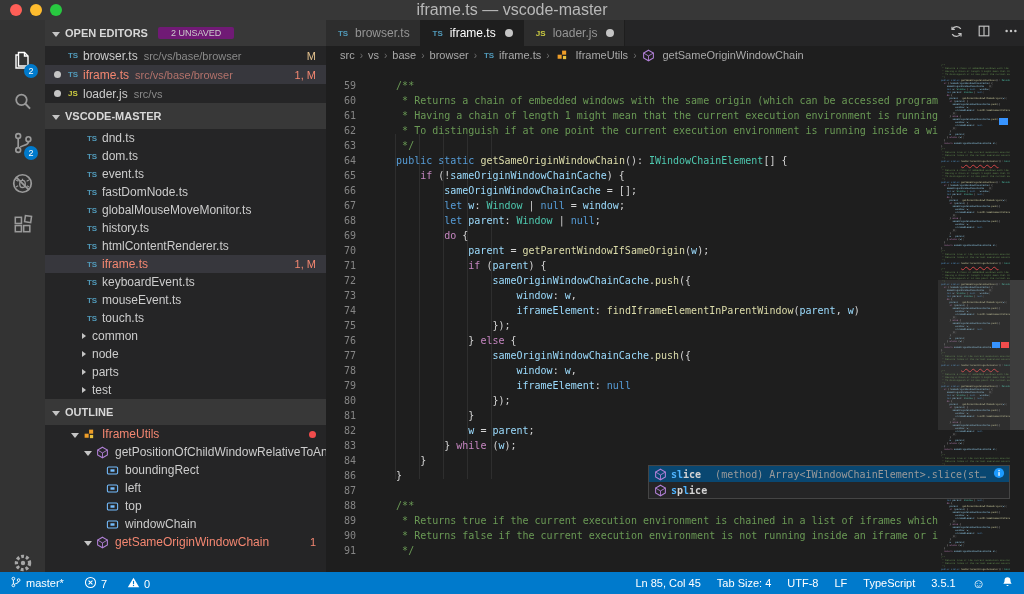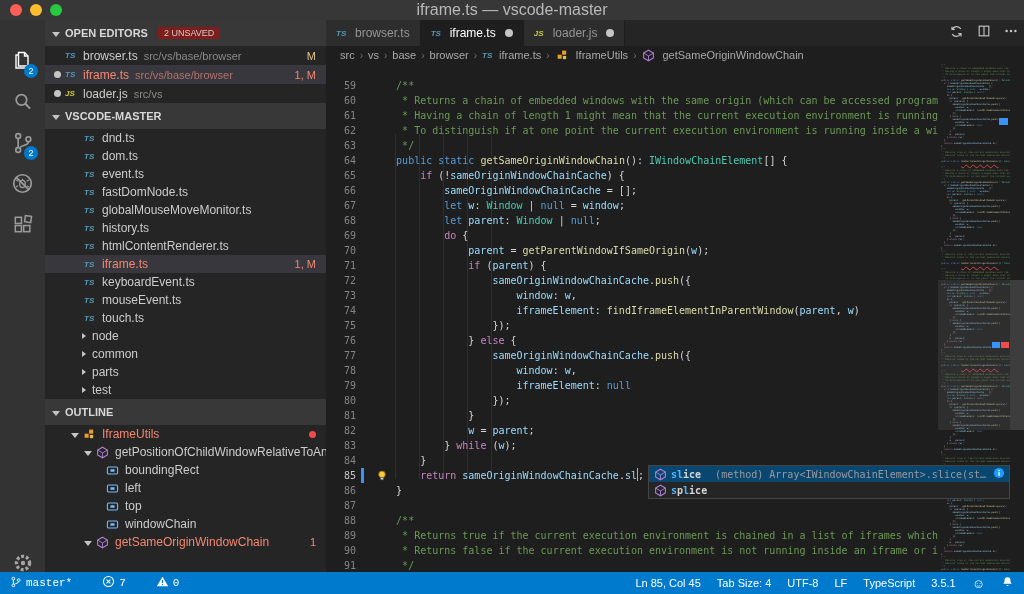--- a/index.html
+++ b/index.html
@@ -25,21 +25,21 @@
   .sidebar { width:281px; background:#252526; flex:none; position:relative; overflow:hidden; color:#cccccc; }
   .sb-title { height:30px; display:flex; align-items:center; padding-left:20px; font-size:11px; color:#bbbbbb; letter-spacing:.4px; }
   .sect-header { height:26px; background:#383838; display:flex; align-items:center; font-size:11px; font-weight:bold; color:#d8d8d8; padding-left:4px; gap:2px; cursor:pointer; }
   .twisty { width:0; height:0; border-left:4px solid #c5c5c5; border-top:3px solid transparent; border-bottom:3px solid transparent; margin:0 4px; flex:none; }
   .twisty.open { border-left:4px solid transparent; border-right:4px solid transparent; border-top:5px solid #c5c5c5; border-bottom:none; margin:2px 3px 0 3px; }
   .row { display:flex; align-items:center; font-size:12px; color:#cccccc; cursor:pointer; white-space:nowrap; overflow:hidden; }
   .row.oe { height:19px; } .row.tr { height:18px; }
   .row.selected { background:#37373d; }
   .dirtydot { width:7px; height:7px; border-radius:50%; background:#c5c5c5; margin:0 4px 0 9px; flex:none; }
   .dirtyspacer { width:20px; flex:none; }
-  .ficon { font-size:8px; font-weight:bold; width:16px; flex:none; text-align:left;font-style:italic; }
+  .ficon { font-size:8px; font-weight:bold; width:16px; flex:none; text-align:center; }
   .ficon.ts { color:#519aba; } .ficon.js { color:#cbcb41; }
   .fname { margin-left:2px; } .fpath { margin-left:6px; color:#8a8a8a; font-size:11px; }
   .fdec { margin-left:auto; padding-right:10px; font-size:11px; }
   .c-mod { color:#e2c08d; } .c-err { color:#f48771; }
   .name-err { color:#f48771; } .name-err + .fpath { color:#b3726b; }
   .sym-icon { width:15px; height:14px; flex:none; display:flex; align-items:center; justify-content:center; margin-right:3px; }
   .out-dot { margin-left:auto; margin-right:10px; width:7px; height:7px; border-radius:50%; background:#f14c4c; flex:none; }
 
   
   .editor { flex:1; position:relative; background:#1e1e1e; overflow:hidden; }
@@ -84,21 +84,21 @@
   .sg-row.sel { background:#094771; }
   .sg-label { font-weight:bold; }
   .sg-hl { color:#4fb4ff; }
   .sg-detail { margin-left:14px; color:#9a9a9a; overflow:hidden; text-overflow:ellipsis; flex:1; }
   .sg-info { flex:none; margin-left:4px; }
 
   
   .statusbar { position:absolute; left:0; bottom:0; width:1024px; height:22px; background:#007acc; color:#ffffff;
     display:flex; align-items:center; font-size:11px; padding:0 10px; }
   .st-item { display:flex; align-items:center; gap:4px; cursor:pointer; }
-  .st-left { display:flex; align-items:center; gap:30px;font-family:Liberation Mono, monospace; }
+  .st-left { display:flex; align-items:flex-end; gap:20px; }
   .st-right { margin-left:auto; display:flex; align-items:center; gap:16px; }
 </style>
 </head>
 <body>
 
 <div class="titlebar">
   <div class="lights">
     <div class="light l-close"></div>
     <div class="light l-min"></div>
     <div class="light l-zoom"></div>
@@ -164,21 +164,21 @@
             <circle cx="10" cy="10" r="2" fill="#a6a6a6"></circle>
           </svg>
         </span>
       </div>
     </div>
 
   <div class="sidebar">
     <div class="sect-header">
       <span class="twisty open"></span>
       <span>OPEN EDITORS</span>
-      <span style="background:#7f1d1d;color:#cccccc;font-weight:normal;font-size:9px;padding:1px 6px;margin-left:8px;border-radius:2px;">2 UNSAVED</span>
+      <span style="background:#701a75;color:#cccccc;font-weight:normal;font-size:9px;padding:1px 13px;margin-left:8px;border-radius:2px;">2 UNSAVED</span>
     </div>
     <div id="openEditors">
         <div class="row oe">
           <span class="dirtyspacer"></span>
           <span class="ficon ts">TS</span>
           <span class="fname">browser.ts</span>
           <span class="fpath">src/vs/base/browser</span>
           <span class="fdec c-mod">M</span>
         </div>
         <div class="row oe selected">
@@ -240,25 +240,25 @@
         <div class="row tr" style="padding-left:39px">
           <span class="ficon ts">TS</span>
           <span class="fname">mouseEvent.ts</span>
         </div>
         <div class="row tr" style="padding-left:39px">
           <span class="ficon ts">TS</span>
           <span class="fname">touch.ts</span>
         </div>
         <div class="row tr" style="padding-left:33px">
           <span class="twisty"></span>
-          <span class="fname">node</span>
+          <span class="fname">common</span>
         </div>
         <div class="row tr" style="padding-left:33px">
           <span class="twisty"></span>
-          <span class="fname">common</span>
+          <span class="fname">node</span>
         </div>
         <div class="row tr" style="padding-left:33px">
           <span class="twisty"></span>
           <span class="fname">parts</span>
         </div>
         <div class="row tr" style="padding-left:33px">
           <span class="twisty"></span>
           <span class="fname">test</span>
         </div>
       </div>
@@ -448,24 +448,20 @@
           <div class="line"><span class="ln">75</span><span class="ltext"><span class="tk-p">					});</span></span></div>
           <div class="line"><span class="ln">76</span><span class="ltext"><span class="tk-p">				} </span><span class="tk-c">else</span><span class="tk-p"> {</span></span></div>
           <div class="line"><span class="ln">77</span><span class="ltext"><span class="tk-p">					</span><span class="tk-v">sameOriginWindowChainCache</span><span class="tk-p">.</span><span class="tk-f">push</span><span class="tk-p">({</span></span></div>
           <div class="line"><span class="ln">78</span><span class="ltext"><span class="tk-p">						</span><span class="tk-v">window</span><span class="tk-p">: </span><span class="tk-v">w</span><span class="tk-p">,</span></span></div>
           <div class="line"><span class="ln">79</span><span class="ltext"><span class="tk-p">						</span><span class="tk-v">iframeElement</span><span class="tk-p">: </span><span class="tk-k">null</span></span></div>
           <div class="line"><span class="ln">80</span><span class="ltext"><span class="tk-p">					});</span></span></div>
           <div class="line"><span class="ln">81</span><span class="ltext"><span class="tk-p">				}</span></span></div>
           <div class="line"><span class="ln">82</span><span class="ltext"><span class="tk-p">				</span><span class="tk-v">w</span><span class="tk-p"> = </span><span class="tk-v">parent</span><span class="tk-p">;</span></span></div>
           <div class="line"><span class="ln">83</span><span class="ltext"><span class="tk-p">			} </span><span class="tk-c">while</span><span class="tk-p"> (</span><span class="tk-v">w</span><span class="tk-p">);</span></span></div>
           <div class="line"><span class="ln">84</span><span class="ltext"><span class="tk-p">		}</span></span></div>
-          <div class="line active"><span class="ln">85</span><span class="curline-bar"></span><span class="bulb"><svg width="12" height="13" viewBox="0 0 16 16">
-                <circle cx="8" cy="6.5" r="4.4" fill="#ffc83d" stroke="#7a6a00" stroke-width="1"></circle>
-                <rect x="6.2" y="10.8" width="3.6" height="3" rx="0.8" fill="#ddd" stroke="#555" stroke-width="0.8"></rect>
-              </svg></span><span class="ltext"><span class="tk-p">		</span><span class="tk-c">return</span><span class="tk-p"> </span><span class="tk-v">sameOriginWindowChainCache</span><span class="tk-p">.</span><span class="tk-v">sl</span><span class="cursor"></span><span class="tk-p">;</span></span></div>
           <div class="line"><span class="ln">86</span><span class="ltext"><span class="tk-p">	}</span></span></div>
           <div class="line"><span class="ln">87</span><span class="ltext"></span></div>
           <div class="line"><span class="ln">88</span><span class="ltext"><span class="tk-cm">	/**</span></span></div>
           <div class="line"><span class="ln">89</span><span class="ltext"><span class="tk-cm">	 * Returns true if the current execution environment is chained in a list of iframes which all have the same origin.</span></span></div>
           <div class="line"><span class="ln">90</span><span class="ltext"><span class="tk-cm">	 * Returns false if the current execution environment is not running inside an iframe or if the current execution environment</span></span></div>
           <div class="line"><span class="ln">91</span><span class="ltext"><span class="tk-cm">	 */</span></span></div>
         </div>
       <div class="minimap" id="minimap"><div><span class="tk-cm">	/**</span></div><div><span class="tk-cm">	 * Returns a chain of embedded windows with the same origin (which can be accessed programmatically)</span></div><div><span class="tk-cm">	 * Having a chain of length 1 might mean that the current execution environment is running outside of an iframe or inside an iframe</span></div><div><span class="tk-cm">	 * To distinguish if at one point the current execution environment is running inside a window with a different origin, see</span></div><div><span class="tk-cm">	 */</span></div><div><span class="tk-p">	</span><span class="tk-k">public</span><span class="tk-p"> </span><span class="tk-k">static</span><span class="tk-p"> </span><span class="tk-f">getSameOriginWindowChain</span><span class="tk-p">(): </span><span class="tk-t">IWindowChainElement</span></div><div><span class="tk-p">		</span><span class="tk-c">if</span><span class="tk-p"> (!</span><span class="tk-v">sameOriginWindowChainCache</span><span class="tk-p">) {</span></div><div><span class="tk-p">			</span><span class="tk-v">sameOriginWindowChainCache</span><span class="tk-p"> = [];</span></div><div><span class="tk-p">			</span><span class="tk-k">let</span><span class="tk-p"> </span><span class="tk-v">w</span><span class="tk-p">: </span><span class="tk-t">Window</span><span class="tk-p"> | </span><span class="tk-k">null</span><span class="tk-p"> = </span><span class="tk-v">window</span><span class="tk-p">;</span></div><div><span class="tk-p">			</span><span class="tk-k">let</span><span class="tk-p"> </span><span class="tk-v">parent</span><span class="tk-p">: </span><span class="tk-t">Window</span><span class="tk-p"> | </span><span class="tk-k">null</span><span class="tk-p">;</span></div><div><span class="tk-p">			</span><span class="tk-c">do</span><span class="tk-p"> {</span></div><div><span class="tk-p">				</span><span class="tk-v">parent</span><span class="tk-p"> = </span><span class="tk-f">getParentWindowIfSameOrigin</span><span class="tk-p">(</span><span class="tk-v">w</span><span class="tk-p">);</span></div><div><span class="tk-p">				</span><span class="tk-c">if</span><span class="tk-p"> (</span><span class="tk-v">parent</span><span class="tk-p">) {</span></div><div><span class="tk-p">					</span><span class="tk-v">sameOriginWindowChainCache</span><span class="tk-p">.</span><span class="tk-f">push</span><span class="tk-p">({</span></div><div><span class="tk-p">						</span><span class="tk-v">window</span><span class="tk-p">: </span><span class="tk-v">w</span><span class="tk-p">,</span></div><div><span class="tk-p">						</span><span class="tk-v">iframeElement</span><span class="tk-p">: </span><span class="tk-f">findIframeElementInParentWindow</span></div><div><span class="tk-p">					});</span></div><div><span class="tk-p">				} </span><span class="tk-c">else</span><span class="tk-p"> {</span></div><div><span class="tk-p">					</span><span class="tk-v">sameOriginWindowChainCache</span><span class="tk-p">.</span><span class="tk-f">push</span><span class="tk-p">({</span></div><div><span class="tk-p">						</span><span class="tk-v">window</span><span class="tk-p">: </span><span class="tk-v">w</span><span class="tk-p">,</span></div><div><span class="tk-p">						</span><span class="tk-v">iframeElement</span><span class="tk-p">: </span><span class="tk-k">null</span></div><div><span class="tk-p">					});</span></div><div><span class="tk-p">				}</span></div><div><span class="tk-p">				</span><span class="tk-v">w</span><span class="tk-p"> = </span><span class="tk-v">parent</span><span class="tk-p">;</span></div><div><span class="tk-p">			} </span><span class="tk-c">while</span><span class="tk-p"> (</span><span class="tk-v">w</span><span class="tk-p">);</span></div><div><span class="tk-p">		}</span></div><div><span class="tk-p">		</span><span class="tk-c">return</span><span class="tk-p"> </span><span class="tk-v">sameOriginWindowChainCache</span><span class="tk-p">.</span><span class="tk-v">sl</span><span class="tk-p">;</span></div><div><span class="tk-p">	}</span></div><div></div><div><span class="tk-cm">	/**</span></div><div><span class="tk-cm">	 * Returns true if the current execution environment is chained in a list of iframes which all have the same origin.</span></div><div><span class="tk-cm">	 * Returns false if the current execution environment is not running inside an iframe or if the current execution environment</span></div><div><span class="tk-cm">	 */</span></div><div><span class="tk-p">	</span><span class="tk-k">public</span><span class="tk-p"> </span><span class="tk-k">static</span><span class="tk-p"> </span><span class="tk-fe">hasDifferentOriginAncestor</span><span class="tk-p">(): </span><span class="tk-t">boolean</span></div><div>&nbsp;</div><div><span class="tk-cm">	/**</span></div><div><span class="tk-cm">	 * Returns a chain of embedded windows with the same origin (which can be accessed programmatically)</span></div><div><span class="tk-cm">	 * Having a chain of length 1 might mean that the current execution environment is running outside of an iframe or inside an iframe</span></div><div><span class="tk-cm">	 * To distinguish if at one point the current execution environment is running inside a window with a different origin, see</span></div><div><span class="tk-cm">	 */</span></div><div><span class="tk-p">	</span><span class="tk-k">public</span><span class="tk-p"> </span><span class="tk-k">static</span><span class="tk-p"> </span><span class="tk-f">getSameOriginWindowChain</span><span class="tk-p">(): </span><span class="tk-t">IWindowChainElement</span></div><div><span class="tk-p">		</span><span class="tk-c">if</span><span class="tk-p"> (!</span><span class="tk-v">sameOriginWindowChainCache</span><span class="tk-p">) {</span></div><div><span class="tk-p">			</span><span class="tk-v">sameOriginWindowChainCache</span><span class="tk-p"> = [];</span></div><div><span class="tk-p">			</span><span class="tk-k">let</span><span class="tk-p"> </span><span class="tk-v">w</span><span class="tk-p">: </span><span class="tk-t">Window</span><span class="tk-p"> | </span><span class="tk-k">null</span><span class="tk-p"> = </span><span class="tk-v">window</span><span class="tk-p">;</span></div><div><span class="tk-p">			</span><span class="tk-k">let</span><span class="tk-p"> </span><span class="tk-v">parent</span><span class="tk-p">: </span><span class="tk-t">Window</span><span class="tk-p"> | </span><span class="tk-k">null</span><span class="tk-p">;</span></div><div><span class="tk-p">			</span><span class="tk-c">do</span><span class="tk-p"> {</span></div><div><span class="tk-p">				</span><span class="tk-v">parent</span><span class="tk-p"> = </span><span class="tk-f">getParentWindowIfSameOrigin</span><span class="tk-p">(</span><span class="tk-v">w</span><span class="tk-p">);</span></div><div><span class="tk-p">				</span><span class="tk-c">if</span><span class="tk-p"> (</span><span class="tk-v">parent</span><span class="tk-p">) {</span></div><div><span class="tk-p">					</span><span class="tk-v">sameOriginWindowChainCache</span><span class="tk-p">.</span><span class="tk-f">push</span><span class="tk-p">({</span></div><div><span class="tk-p">						</span><span class="tk-v">window</span><span class="tk-p">: </span><span class="tk-v">w</span><span class="tk-p">,</span></div><div><span class="tk-p">						</span><span class="tk-v">iframeElement</span><span class="tk-p">: </span><span class="tk-f">findIframeElementInParentWindow</span></div><div><span class="tk-p">					});</span></div><div><span class="tk-p">				} </span><span class="tk-c">else</span><span class="tk-p"> {</span></div><div><span class="tk-p">					</span><span class="tk-v">sameOriginWindowChainCache</span><span class="tk-p">.</span><span class="tk-f">push</span><span class="tk-p">({</span></div><div><span class="tk-p">						</span><span class="tk-v">window</span><span class="tk-p">: </span><span class="tk-v">w</span><span class="tk-p">,</span></div><div><span class="tk-p">						</span><span class="tk-v">iframeElement</span><span class="tk-p">: </span><span class="tk-k">null</span></div><div><span class="tk-p">					});</span></div><div><span class="tk-p">				}</span></div><div><span class="tk-p">				</span><span class="tk-v">w</span><span class="tk-p"> = </span><span class="tk-v">parent</span><span class="tk-p">;</span></div><div><span class="tk-p">			} </span><span class="tk-c">while</span><span class="tk-p"> (</span><span class="tk-v">w</span><span class="tk-p">);</span></div><div><span class="tk-p">		}</span></div><div><span class="tk-p">		</span><span class="tk-c">return</span><span class="tk-p"> </span><span class="tk-v">sameOriginWindowChainCache</span><span class="tk-p">.</span><span class="tk-v">sl</span><span class="tk-p">;</span></div><div><span class="tk-p">	}</span></div><div></div><div><span class="tk-cm">	/**</span></div><div><span class="tk-cm">	 * Returns true if the current execution environment is chained in a list of iframes which all have the same origin.</span></div><div><span class="tk-cm">	 * Returns false if the current execution environment is not running inside an iframe or if the current execution environment</span></div><div><span class="tk-cm">	 */</span></div><div><span class="tk-p">	</span><span class="tk-k">public</span><span class="tk-p"> </span><span class="tk-k">static</span><span class="tk-p"> </span><span class="tk-fe">hasDifferentOriginAncestor</span><span class="tk-p">(): </span><span class="tk-t">boolean</span></div><div>&nbsp;</div><div><span class="tk-cm">	/**</span></div><div><span class="tk-cm">	 * Returns a chain of embedded windows with the same origin (which can be accessed programmatically)</span></div><div><span class="tk-cm">	 * Having a chain of length 1 might mean that the current execution environment is running outside of an iframe or inside an iframe</span></div><div><span class="tk-cm">	 * To distinguish if at one point the current execution environment is running inside a window with a different origin, see</span></div><div><span class="tk-cm">	 */</span></div><div><span class="tk-p">	</span><span class="tk-k">public</span><span class="tk-p"> </span><span class="tk-k">static</span><span class="tk-p"> </span><span class="tk-f">getSameOriginWindowChain</span><span class="tk-p">(): </span><span class="tk-t">IWindowChainElement</span></div><div><span class="tk-p">		</span><span class="tk-c">if</span><span class="tk-p"> (!</span><span class="tk-v">sameOriginWindowChainCache</span><span class="tk-p">) {</span></div><div><span class="tk-p">			</span><span class="tk-v">sameOriginWindowChainCache</span><span class="tk-p"> = [];</span></div><div><span class="tk-p">			</span><span class="tk-k">let</span><span class="tk-p"> </span><span class="tk-v">w</span><span class="tk-p">: </span><span class="tk-t">Window</span><span class="tk-p"> | </span><span class="tk-k">null</span><span class="tk-p"> = </span><span class="tk-v">window</span><span class="tk-p">;</span></div><div><span class="tk-p">			</span><span class="tk-k">let</span><span class="tk-p"> </span><span class="tk-v">parent</span><span class="tk-p">: </span><span class="tk-t">Window</span><span class="tk-p"> | </span><span class="tk-k">null</span><span class="tk-p">;</span></div><div><span class="tk-p">			</span><span class="tk-c">do</span><span class="tk-p"> {</span></div><div><span class="tk-p">				</span><span class="tk-v">parent</span><span class="tk-p"> = </span><span class="tk-f">getParentWindowIfSameOrigin</span><span class="tk-p">(</span><span class="tk-v">w</span><span class="tk-p">);</span></div><div><span class="tk-p">				</span><span class="tk-c">if</span><span class="tk-p"> (</span><span class="tk-v">parent</span><span class="tk-p">) {</span></div><div><span class="tk-p">					</span><span class="tk-v">sameOriginWindowChainCache</span><span class="tk-p">.</span><span class="tk-f">push</span><span class="tk-p">({</span></div><div><span class="tk-p">						</span><span class="tk-v">window</span><span class="tk-p">: </span><span class="tk-v">w</span><span class="tk-p">,</span></div><div><span class="tk-p">						</span><span class="tk-v">iframeElement</span><span class="tk-p">: </span><span class="tk-f">findIframeElementInParentWindow</span></div><div><span class="tk-p">					});</span></div><div><span class="tk-p">				} </span><span class="tk-c">else</span><span class="tk-p"> {</span></div><div><span class="tk-p">					</span><span class="tk-v">sameOriginWindowChainCache</span><span class="tk-p">.</span><span class="tk-f">push</span><span class="tk-p">({</span></div><div><span class="tk-p">						</span><span class="tk-v">window</span><span class="tk-p">: </span><span class="tk-v">w</span><span class="tk-p">,</span></div><div><span class="tk-p">						</span><span class="tk-v">iframeElement</span><span class="tk-p">: </span><span class="tk-k">null</span></div><div><span class="tk-p">					});</span></div><div><span class="tk-p">				}</span></div><div><span class="tk-p">				</span><span class="tk-v">w</span><span class="tk-p"> = </span><span class="tk-v">parent</span><span class="tk-p">;</span></div><div><span class="tk-p">			} </span><span class="tk-c">while</span><span class="tk-p"> (</span><span class="tk-v">w</span><span class="tk-p">);</span></div><div><span class="tk-p">		}</span></div><div><span class="tk-p">		</span><span class="tk-c">return</span><span class="tk-p"> </span><span class="tk-v">sameOriginWindowChainCache</span><span class="tk-p">.</span><span class="tk-v">sl</span><span class="tk-p">;</span></div><div><span class="tk-p">	}</span></div><div></div><div><span class="tk-cm">	/**</span></div><div><span class="tk-cm">	 * Returns true if the current execution environment is chained in a list of iframes which all have the same origin.</span></div><div><span class="tk-cm">	 * Returns false if the current execution environment is not running inside an iframe or if the current execution environment</span></div><div><span class="tk-cm">	 */</span></div><div><span class="tk-p">	</span><span class="tk-k">public</span><span class="tk-p"> </span><span class="tk-k">static</span><span class="tk-p"> </span><span class="tk-fe">hasDifferentOriginAncestor</span><span class="tk-p">(): </span><span class="tk-t">boolean</span></div><div>&nbsp;</div><div><span class="tk-cm">	/**</span></div><div><span class="tk-cm">	 * Returns a chain of embedded windows with the same origin (which can be accessed programmatically)</span></div><div><span class="tk-cm">	 * Having a chain of length 1 might mean that the current execution environment is running outside of an iframe or inside an iframe</span></div><div><span class="tk-cm">	 * To distinguish if at one point the current execution environment is running inside a window with a different origin, see</span></div><div><span class="tk-cm">	 */</span></div><div><span class="tk-p">	</span><span class="tk-k">public</span><span class="tk-p"> </span><span class="tk-k">static</span><span class="tk-p"> </span><span class="tk-f">getSameOriginWindowChain</span><span class="tk-p">(): </span><span class="tk-t">IWindowChainElement</span></div><div><span class="tk-p">		</span><span class="tk-c">if</span><span class="tk-p"> (!</span><span class="tk-v">sameOriginWindowChainCache</span><span class="tk-p">) {</span></div><div><span class="tk-p">			</span><span class="tk-v">sameOriginWindowChainCache</span><span class="tk-p"> = [];</span></div><div><span class="tk-p">			</span><span class="tk-k">let</span><span class="tk-p"> </span><span class="tk-v">w</span><span class="tk-p">: </span><span class="tk-t">Window</span><span class="tk-p"> | </span><span class="tk-k">null</span><span class="tk-p"> = </span><span class="tk-v">window</span><span class="tk-p">;</span></div><div><span class="tk-p">			</span><span class="tk-k">let</span><span class="tk-p"> </span><span class="tk-v">parent</span><span class="tk-p">: </span><span class="tk-t">Window</span><span class="tk-p"> | </span><span class="tk-k">null</span><span class="tk-p">;</span></div><div><span class="tk-p">			</span><span class="tk-c">do</span><span class="tk-p"> {</span></div><div><span class="tk-p">				</span><span class="tk-v">parent</span><span class="tk-p"> = </span><span class="tk-f">getParentWindowIfSameOrigin</span><span class="tk-p">(</span><span class="tk-v">w</span><span class="tk-p">);</span></div><div><span class="tk-p">				</span><span class="tk-c">if</span><span class="tk-p"> (</span><span class="tk-v">parent</span><span class="tk-p">) {</span></div><div><span class="tk-p">					</span><span class="tk-v">sameOriginWindowChainCache</span><span class="tk-p">.</span><span class="tk-f">push</span><span class="tk-p">({</span></div><div><span class="tk-p">						</span><span class="tk-v">window</span><span class="tk-p">: </span><span class="tk-v">w</span><span class="tk-p">,</span></div><div><span class="tk-p">						</span><span class="tk-v">iframeElement</span><span class="tk-p">: </span><span class="tk-f">findIframeElementInParentWindow</span></div><div><span class="tk-p">					});</span></div><div><span class="tk-p">				} </span><span class="tk-c">else</span><span class="tk-p"> {</span></div><div><span class="tk-p">					</span><span class="tk-v">sameOriginWindowChainCache</span><span class="tk-p">.</span><span class="tk-f">push</span><span class="tk-p">({</span></div><div><span class="tk-p">						</span><span class="tk-v">window</span><span class="tk-p">: </span><span class="tk-v">w</span><span class="tk-p">,</span></div><div><span class="tk-p">						</span><span class="tk-v">iframeElement</span><span class="tk-p">: </span><span class="tk-k">null</span></div><div><span class="tk-p">					});</span></div><div><span class="tk-p">				}</span></div><div><span class="tk-p">				</span><span class="tk-v">w</span><span class="tk-p"> = </span><span class="tk-v">parent</span><span class="tk-p">;</span></div><div><span class="tk-p">			} </span><span class="tk-c">while</span><span class="tk-p"> (</span><span class="tk-v">w</span><span class="tk-p">);</span></div><div><span class="tk-p">		}</span></div><div><span class="tk-p">		</span><span class="tk-c">return</span><span class="tk-p"> </span><span class="tk-v">sameOriginWindowChainCache</span><span class="tk-p">.</span><span class="tk-v">sl</span><span class="tk-p">;</span></div><div><span class="tk-p">	}</span></div><div></div><div><span class="tk-cm">	/**</span></div><div><span class="tk-cm">	 * Returns true if the current execution environment is chained in a list of iframes which all have the same origin.</span></div><div><span class="tk-cm">	 * Returns false if the current execution environment is not running inside an iframe or if the current execution environment</span></div><div><span class="tk-cm">	 */</span></div><div><span class="tk-p">	</span><span class="tk-k">public</span><span class="tk-p"> </span><span class="tk-k">static</span><span class="tk-p"> </span><span class="tk-fe">hasDifferentOriginAncestor</span><span class="tk-p">(): </span><span class="tk-t">boolean</span></div><div>&nbsp;</div><div><span class="tk-cm">	/**</span></div><div><span class="tk-cm">	 * Returns a chain of embedded windows with the same origin (which can be accessed programmatically)</span></div><div><span class="tk-cm">	 * Having a chain of length 1 might mean that the current execution environment is running outside of an iframe or inside an iframe</span></div><div><span class="tk-cm">	 * To distinguish if at one point the current execution environment is running inside a window with a different origin, see</span></div><div><span class="tk-cm">	 */</span></div><div><span class="tk-p">	</span><span class="tk-k">public</span><span class="tk-p"> </span><span class="tk-k">static</span><span class="tk-p"> </span><span class="tk-f">getSameOriginWindowChain</span><span class="tk-p">(): </span><span class="tk-t">IWindowChainElement</span></div><div><span class="tk-p">		</span><span class="tk-c">if</span><span class="tk-p"> (!</span><span class="tk-v">sameOriginWindowChainCache</span><span class="tk-p">) {</span></div><div><span class="tk-p">			</span><span class="tk-v">sameOriginWindowChainCache</span><span class="tk-p"> = [];</span></div><div><span class="tk-p">			</span><span class="tk-k">let</span><span class="tk-p"> </span><span class="tk-v">w</span><span class="tk-p">: </span><span class="tk-t">Window</span><span class="tk-p"> | </span><span class="tk-k">null</span><span class="tk-p"> = </span><span class="tk-v">window</span><span class="tk-p">;</span></div><div><span class="tk-p">			</span><span class="tk-k">let</span><span class="tk-p"> </span><span class="tk-v">parent</span><span class="tk-p">: </span><span class="tk-t">Window</span><span class="tk-p"> | </span><span class="tk-k">null</span><span class="tk-p">;</span></div><div><span class="tk-p">			</span><span class="tk-c">do</span><span class="tk-p"> {</span></div><div><span class="tk-p">				</span><span class="tk-v">parent</span><span class="tk-p"> = </span><span class="tk-f">getParentWindowIfSameOrigin</span><span class="tk-p">(</span><span class="tk-v">w</span><span class="tk-p">);</span></div><div><span class="tk-p">				</span><span class="tk-c">if</span><span class="tk-p"> (</span><span class="tk-v">parent</span><span class="tk-p">) {</span></div><div><span class="tk-p">					</span><span class="tk-v">sameOriginWindowChainCache</span><span class="tk-p">.</span><span class="tk-f">push</span><span class="tk-p">({</span></div><div><span class="tk-p">						</span><span class="tk-v">window</span><span class="tk-p">: </span><span class="tk-v">w</span><span class="tk-p">,</span></div><div><span class="tk-p">						</span><span class="tk-v">iframeElement</span><span class="tk-p">: </span><span class="tk-f">findIframeElementInParentWindow</span></div><div><span class="tk-p">					});</span></div><div><span class="tk-p">				} </span><span class="tk-c">else</span><span class="tk-p"> {</span></div><div><span class="tk-p">					</span><span class="tk-v">sameOriginWindowChainCache</span><span class="tk-p">.</span><span class="tk-f">push</span><span class="tk-p">({</span></div><div><span class="tk-p">						</span><span class="tk-v">window</span><span class="tk-p">: </span><span class="tk-v">w</span><span class="tk-p">,</span></div><div><span class="tk-p">						</span><span class="tk-v">iframeElement</span><span class="tk-p">: </span><span class="tk-k">null</span></div><div><span class="tk-p">					});</span></div><div><span class="tk-p">				}</span></div><div><span class="tk-p">				</span><span class="tk-v">w</span><span class="tk-p"> = </span><span class="tk-v">parent</span><span class="tk-p">;</span></div><div><span class="tk-p">			} </span><span class="tk-c">while</span><span class="tk-p"> (</span><span class="tk-v">w</span><span class="tk-p">);</span></div><div><span class="tk-p">		}</span></div><div><span class="tk-p">		</span><span class="tk-c">return</span><span class="tk-p"> </span><span class="tk-v">sameOriginWindowChainCache</span><span class="tk-p">.</span><span class="tk-v">sl</span><span class="tk-p">;</span></div><div><span class="tk-p">	}</span></div><div></div><div><span class="tk-cm">	/**</span></div><div><span class="tk-cm">	 * Returns true if the current execution environment is chained in a list of iframes which all have the same origin.</span></div><div><span class="tk-cm">	 * Returns false if the current execution environment is not running inside an iframe or if the current execution environment</span></div><div><span class="tk-cm">	 */</span></div><div><span class="tk-p">	</span><span class="tk-k">public</span><span class="tk-p"> </span><span class="tk-k">static</span><span class="tk-p"> </span><span class="tk-fe">hasDifferentOriginAncestor</span><span class="tk-p">(): </span><span class="tk-t">boolean</span></div><div>&nbsp;</div></div>
       <div class="mm-slider"></div>
       <div class="vscroll"></div>

